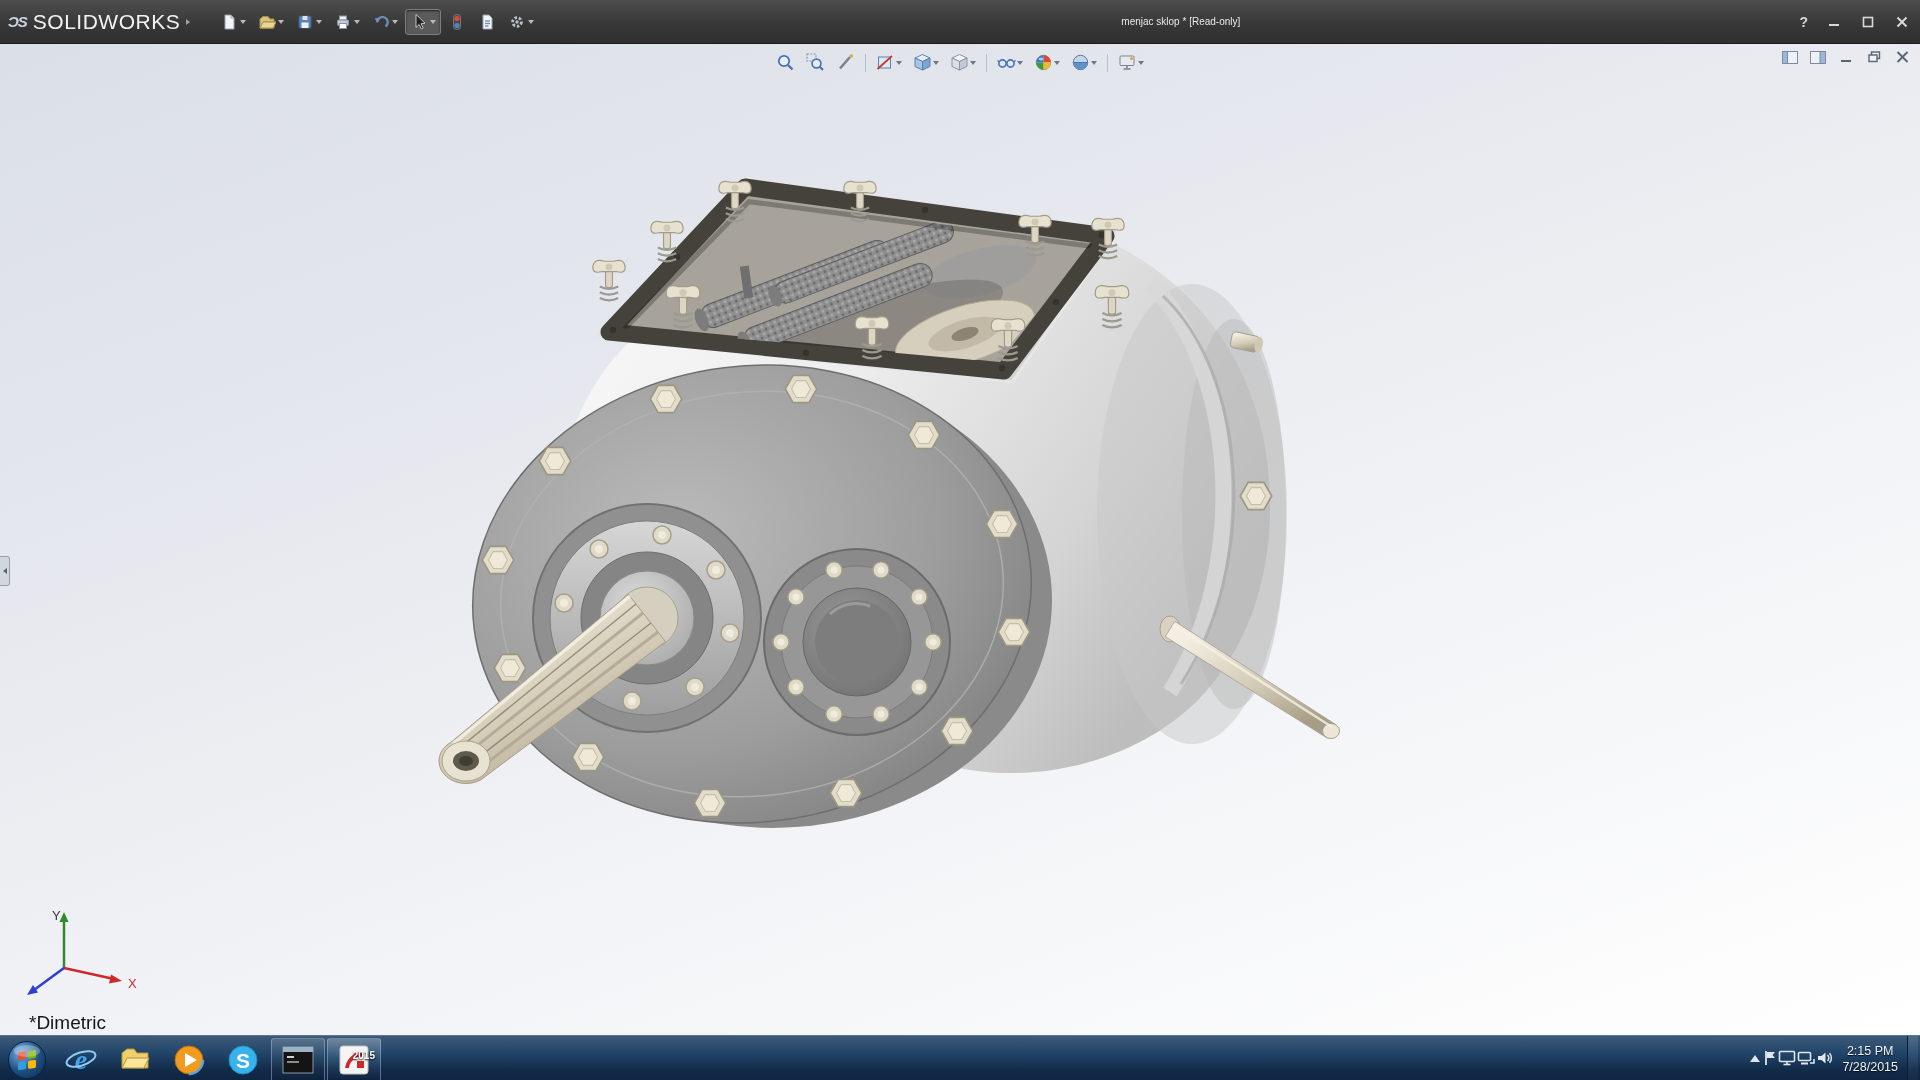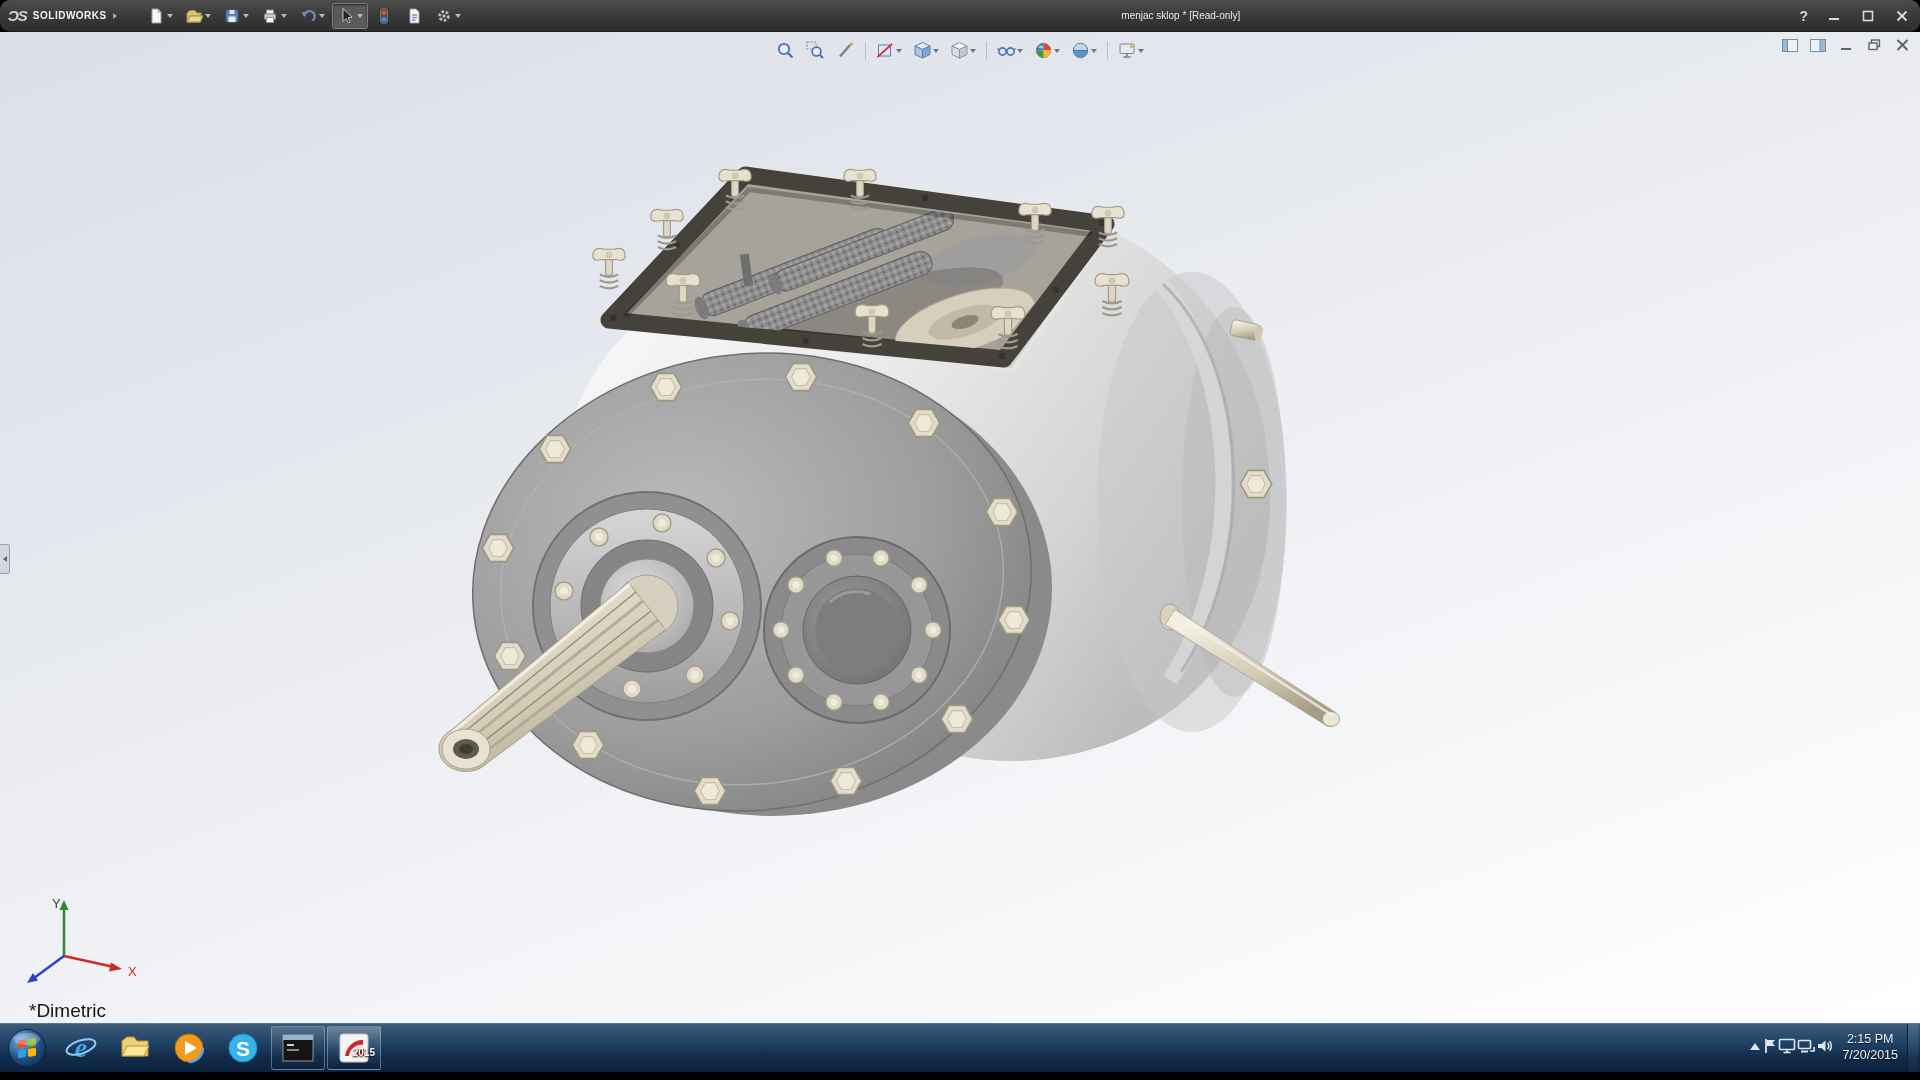--- a/index.html
+++ b/index.html
@@ -1,22 +1,22 @@
 <!DOCTYPE html>
 <html><head>
 <meta charset="utf-8">
 <style>
   * { margin:0; padding:0; box-sizing:border-box; }
   html,body { width:1920px; height:1080px; overflow:hidden; font-family:"Liberation Sans",sans-serif; background:#000; }
 
   
-  .titlebar { position:relative; height:32px; background:linear-gradient(#4d4d4d,#383838 55%,#2e2e2e); display:flex; align-items:center; border-bottom:1px solid #1d1d1d;border-radius:10px; }
+  .titlebar { position:relative; height:44px; background:linear-gradient(#4d4d4d,#383838 55%,#2e2e2e); display:flex; align-items:center; border-bottom:1px solid #1d1d1d; }
   .logo { display:flex; align-items:center; gap:6px; padding:0 12px 0 8px; height:100%; }
   .logo-mark { color:#cdd6e4; font-weight:bold; font-style:italic; font-size:15px; letter-spacing:-1px; }
-  .logo-text { color:#f2f2f2; font-weight:bold; font-size:10px; letter-spacing:.5px; }
+  .logo-text { color:#f2f2f2; font-weight:normal; font-size:21px; letter-spacing:.5px; }
   .tb-tools { display:flex; align-items:center; gap:2px; margin-left:10px; }
   .tb-btn { display:flex; align-items:center; gap:2px; padding:3px 4px; border-radius:3px; border:1px solid transparent; cursor:default; }
   .tb-btn.selected { background:#5a5a5a; border:1px solid #7e7e7e; box-shadow:inset 0 1px 2px #222; }
   .caret { width:0; height:0; border:3.5px solid transparent; border-top:4px solid #b9b9b9; margin-top:4px; }
   .caret-right { border:3.5px solid transparent; border-left:4px solid #9aa4b2; margin:0; }
   .tb-title { position:absolute; left:61.5%; transform:translateX(-50%); color:#e9e9e9; font-size:10px; white-space:nowrap; }
   .tb-right { position:absolute; right:6px; top:0; height:100%; display:flex; align-items:center; gap:10px; }
   .help { color:#d8d8d8; font-size:14px; font-weight:bold; padding:2px 4px; }
   .winbtn { display:flex; align-items:center; justify-content:center; width:24px; height:20px; }
 
@@ -41,21 +41,21 @@
   
   .taskbar { position:relative; height:49px; background:linear-gradient(#3d5a78,#22456a 35%,#122b49 70%,#0d2440); border-top:1px solid #57779a; display:flex; align-items:stretch; }
   .tb-apps { display:flex; align-items:stretch; }
   .tb-app { width:54px; display:flex; align-items:center; justify-content:center; position:relative; }
   .tb-app.running { background:linear-gradient(rgba(255,255,255,.16),rgba(255,255,255,.05) 45%,rgba(0,0,0,.12)); border:1px solid rgba(170,200,230,.45); border-radius:3px; margin:2px 1px; }
   .tb-app.active { background:linear-gradient(rgba(255,255,255,.28),rgba(140,180,220,.18) 45%,rgba(0,0,0,.10)); }
   .start-orb { width:54px; display:flex; align-items:center; justify-content:center; }
   .tray { position:absolute; right:0; top:0; height:100%; display:flex; align-items:center; gap:1px; padding-right:2px; }
   .tray-clock { display:flex; flex-direction:column; align-items:center; justify-content:center; line-height:1.25; color:#eef3f9; font-size:12.5px; text-shadow:0 1px 1px rgba(0,0,0,.8); padding:0 8px; }
   .show-desktop { width:11px; height:100%; border-left:1px solid #0a1d33; background:linear-gradient(rgba(255,255,255,.10),rgba(255,255,255,.02)); }
-  .sw-year { position:absolute; right:5px; bottom:11px; color:#fff; font-size:10px; font-weight:bold; text-shadow:0 1px 2px #000; }
+  .sw-year { position:absolute; right:5px; bottom:20px; color:#fff; font-size:10px; font-weight:bold; text-shadow:0 1px 2px #000; }
 </style>
 </head>
 <body>
 
 <div class="titlebar">
   <div class="logo">
     <span class="logo-mark">ƆS</span>
     <span class="logo-text">SOLIDWORKS</span>
     <i class="caret-right"></i>
   </div>
@@ -558,17 +558,17 @@
           <path d="M13,13 h4 v-4" fill="none" stroke="#dfe6ee" stroke-width="1.6"></path>
           <rect x="4" y="12.5" width="7" height="2" fill="#dfe6ee"></rect>
         </svg></span>
     <span><svg width="17" height="16">
           <polygon points="2,6 5.5,6 9.5,2.5 9.5,13.5 5.5,10 2,10" fill="#dfe6ee"></polygon>
           <path d="M11.5,5 a4.5,4.5 0 0 1 0,6" fill="none" stroke="#dfe6ee" stroke-width="1.5"></path>
           <path d="M13.5,3.2 a7,7 0 0 1 0,9.6" fill="none" stroke="#dfe6ee" stroke-width="1.5"></path>
         </svg></span>
     <div class="tray-clock">
       <span>2:15 PM</span>
-      <span>7/20/2015</span>
+      <span>7/28/2015</span>
     </div>
     <div class="show-desktop"></div>
   </div>
 </div>
 
 </body></html>

